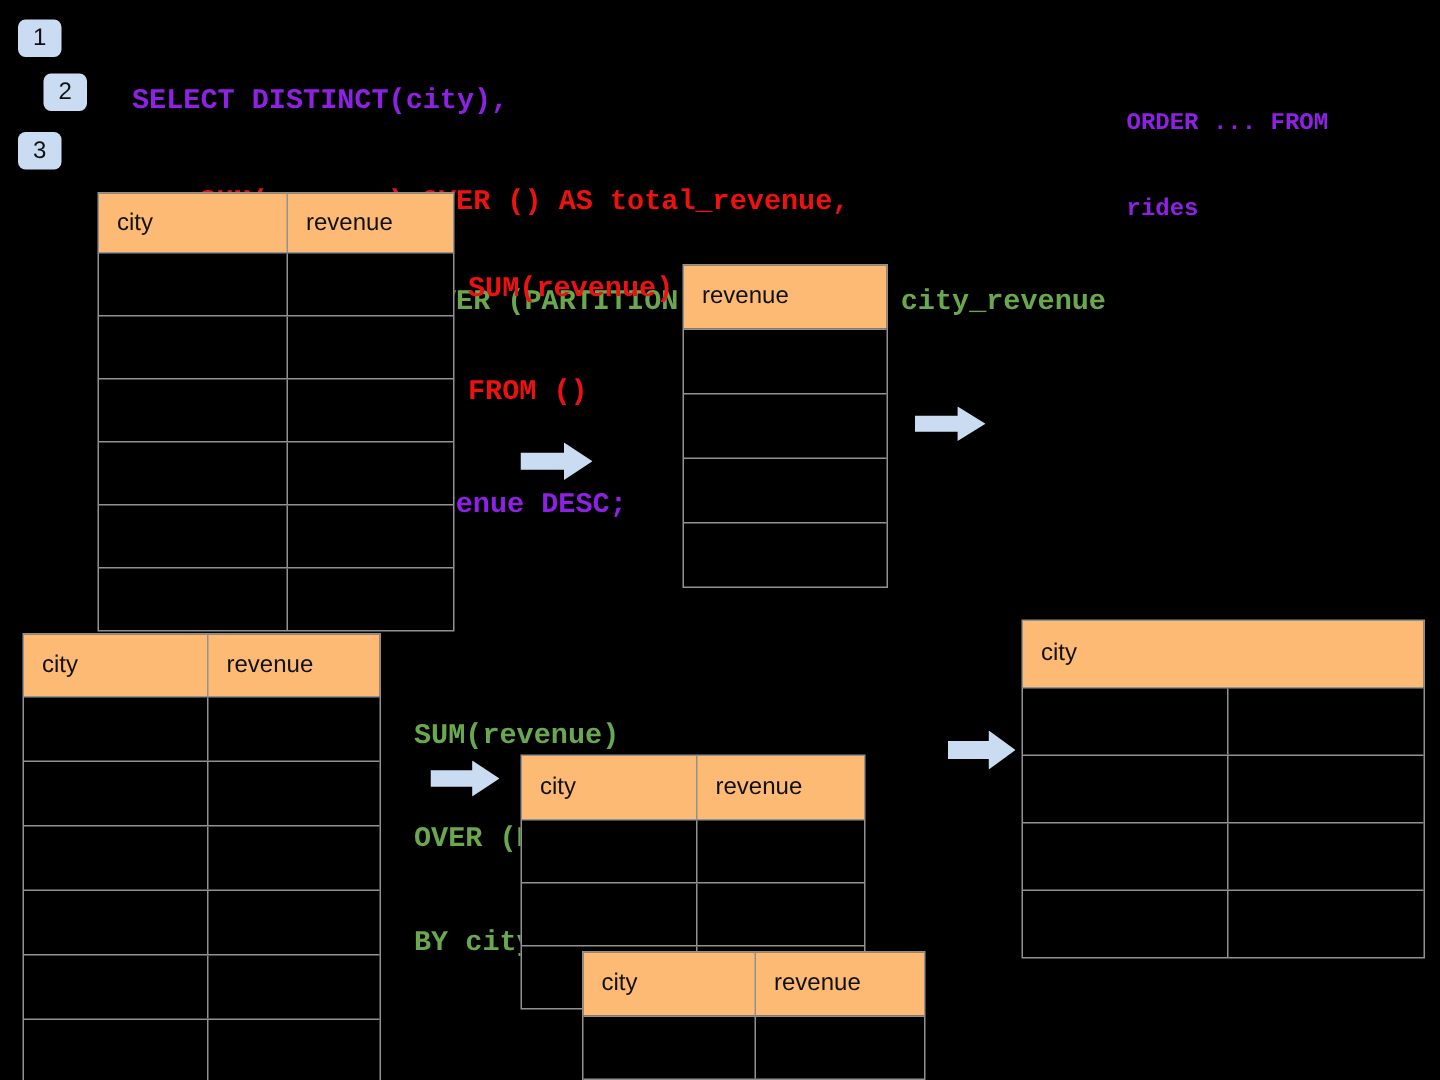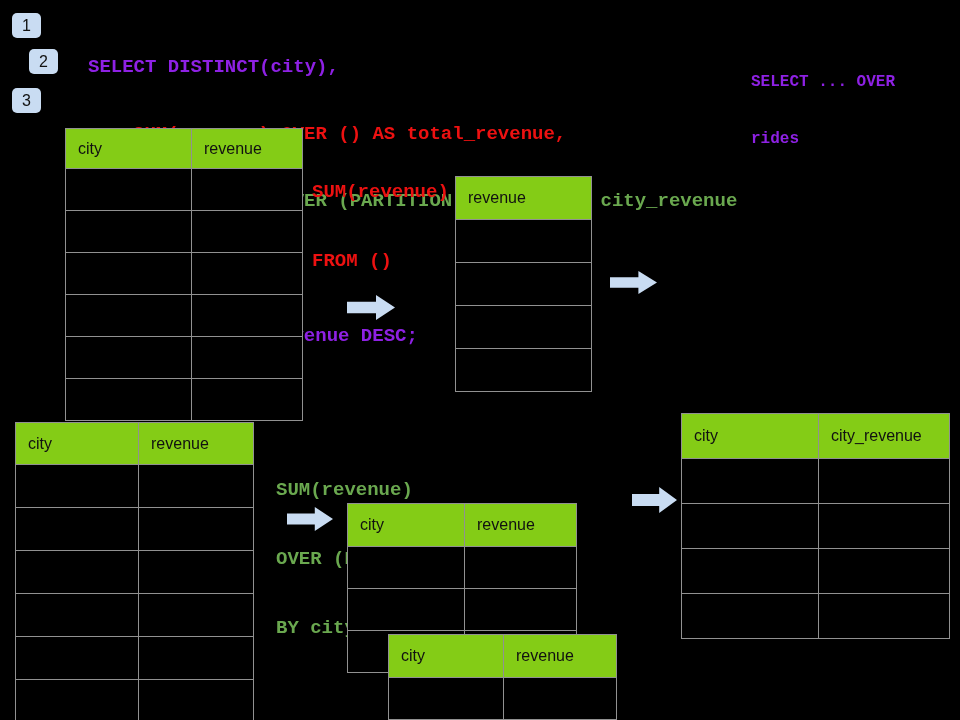--- a/index.html
+++ b/index.html
@@ -32,21 +32,21 @@
         line-height:19px;color:#8E21E4;white-space:pre;}
 
   
   .anno{position:absolute;font-family:"Liberation Mono",monospace;font-weight:bold;
         font-size:19px;line-height:23px;white-space:pre;}
   .anno-total{left:312px;top:135px;color:#ED1111;}
   .anno-part{left:276px;top:433px;color:#6AA84F;}
 
   
   .tbl{position:absolute;background:#000;border:1px solid #919191;box-sizing:border-box;}
-  .thead{display:flex;background:#84cc16;}
+  .thead{display:flex;background:#fdba74;}
   .th{box-sizing:border-box;display:flex;align-items:center;padding-left:12px;
       font-family:"Liberation Sans",sans-serif;font-size:16px;color:#111;}
   .th + .th{border-left:1px solid #919191;}
   .trow{display:flex;border-top:1px solid #919191;}
   .td{box-sizing:border-box;}
   .td + .td{border-left:1px solid #919191;}
   .c2{flex:1;}
 
   .tbl-a{left:65px;top:128px;width:238px;}
   .tbl-a .c1{width:125px;} .tbl-a .thead{height:39px;} .tbl-a .trow{height:41px;}
@@ -85,21 +85,21 @@
 
   <div class="code">
     <div class="ln purple ind0">SELECT DISTINCT(city),</div>
     <div class="ln red    ind4">SUM(revenue) OVER () AS total_revenue,</div>
     <div class="ln green  ind4">SUM(revenue) OVER (PARTITION BY city) as city_revenue</div>
     <div class="ln purple ind2">FROM rides</div>
     <div class="ln purple ind2">ORDER by city_revenue DESC;</div>
   </div>
 
   <div class="note">
-    <div>SELECT ... OVER</div>
+    <div>ORDER ... FROM</div>
     <div>rides</div>
   </div>
 
   <div class="anno anno-total">
     <div>SUM(revenue)</div>
     <div>FROM ()</div>
   </div>
 
   <div class="anno anno-part">
     <div>SUM(revenue)</div>
@@ -224,21 +224,20 @@
           <div class="td c1"></div>
           <div class="td c2"></div>
         </div>
         <div class="trow"></div>
       </div>
   </div>
 
   <div class="tbl tbl-f">
     <div class="thead">
       <div class="th c1">city</div>
-      <div class="th c2">city_revenue</div>
     </div>
     <div class="tbody">
         <div class="trow">
           <div class="td c1"></div>
           <div class="td c2"></div>
         </div>
         <div class="trow">
           <div class="td c1"></div>
           <div class="td c2"></div>
         </div>

